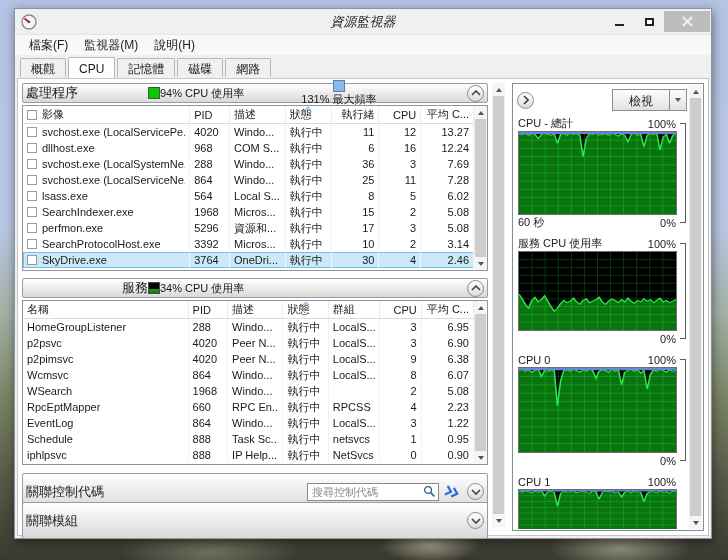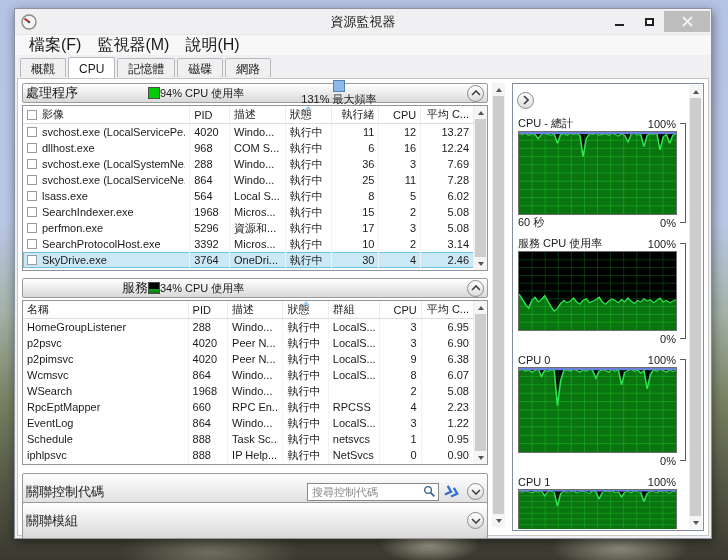--- a/index.html
+++ b/index.html
@@ -8,31 +8,31 @@
     font-family:"Liberation Sans","DejaVu Sans",sans-serif;
     background:
       radial-gradient(70px 22px at 620px 548px, #8d8d7c, transparent),
       radial-gradient(90px 26px at 210px 552px, #6f6f60, transparent),
       radial-gradient(50px 18px at 430px 545px, #9a9786, transparent),
       linear-gradient(180deg,#b5c3e4 0%,#bac7e5 40%,#a3b1a6 56%,#778060 72%,#565847 86%,#3a392f 100%);
   }
   .win { position:absolute; left:14px; top:8px; width:698px; height:531px;
     background:#f0f0f2; border:1px solid #8c93a0; box-shadow:1px 3px 10px rgba(0,0,0,.45); }
   
-  .titlebar { height:25px; position:relative; display:flex; align-items:center; padding:0 1px; }
+  .titlebar { height:25px; position:relative; display:flex; align-items:center; padding:0 1px;font-style:italic; }
   .app-icon { width:18px; height:18px; margin-left:4px; }
   .title { position:absolute; left:0; right:0; text-align:center; font-size:13px; color:#1a1a1a; pointer-events:none; }
   .controls { margin-left:auto; display:flex; align-items:stretch; height:21px; }
   .ctl { width:30px; display:flex; align-items:center; justify-content:center; }
   .ctl.close { width:46px; background:#bdbdbd; }
   .glyph-min { width:9px; height:2px; background:#222; margin-top:6px; }
   .glyph-max { width:9px; height:8px; border:2px solid #222; background:#fff; }
   
   .menubar { height:21px; background:#f8f8f8; border-top:1px solid #e6e6e6; display:flex; align-items:center; padding-left:6px; }
-  .menu-item { font-size:16px; color:#1a1a1a; padding:2px 8px; }
+  .menu-item { font-size:12px; color:#1a1a1a; padding:2px 8px; }
   
   .tabsrow { height:22px; display:flex; align-items:flex-end; padding-left:5px; position:relative; z-index:3; }
   .tab { font-size:12px; color:#1a1a1a; background:#f0f0f0; border:1px solid #b4b8bf; border-bottom:none;
     border-radius:2px 2px 0 0; padding:2px 10px 3px; margin-right:2px; height:19px; }
   .tab.active { background:#fff; height:21px; margin-bottom:-1px; padding-top:4px; z-index:4; }
   
   .page { position:absolute; left:2px; right:2px; top:69px; bottom:2px; background:#fff; border:1px solid #c6c6c6; }
   
   .secbar { position:absolute; left:4px; width:466px; height:20px;
     background:linear-gradient(#ffffff,#d9d9d9); border:1px solid #9b9b9b; border-radius:2px;
@@ -718,20 +718,26 @@
         </div>
     </div>
 
     <div class="rightpanel">
       <div class="rp-toolbar">
         <span class="circlebtn" style="margin-left:0;">
           <svg width="6" height="10">
               <polyline points="1,1 5,5 1,9" stroke="#404040" stroke-width="1.6" fill="none"></polyline>
             </svg>
         </span>
+        <span class="viewbtn">
+          <span class="viewbtn-label">檢視</span>
+          <span class="viewbtn-arrow">
+              <span class="tri-down"></span>
+            </span>
+        </span>
       </div>
 
       <div class="charts">
         <div class="chart-block">
           <div class="chart-top">
             <span>CPU - 總計</span>
             <span>100%</span>
           </div>
           <div class="chart-canvas h84">
               <svg viewBox="0 0 120 100" preserveAspectRatio="none" style="position: absolute; inset: 0px; width: 100%; height: 100%; display: block;">

